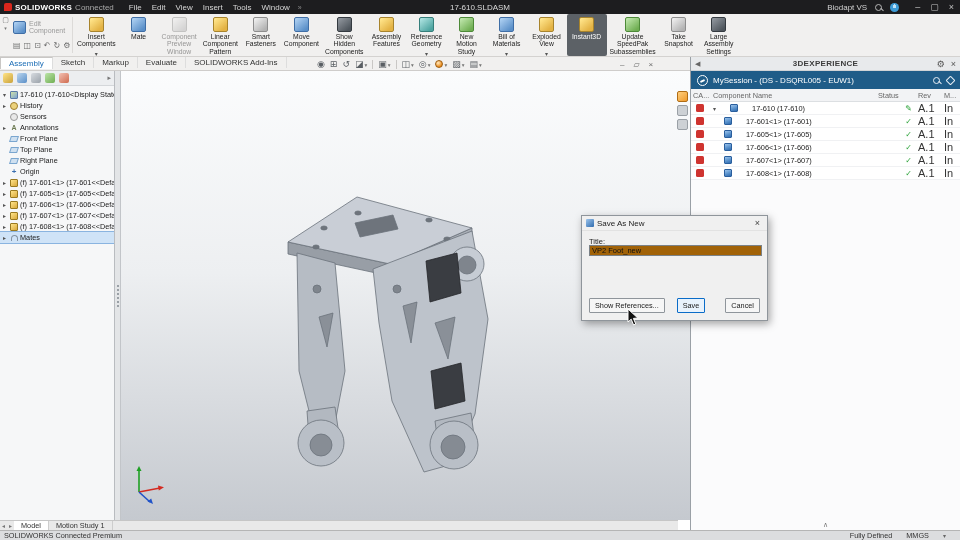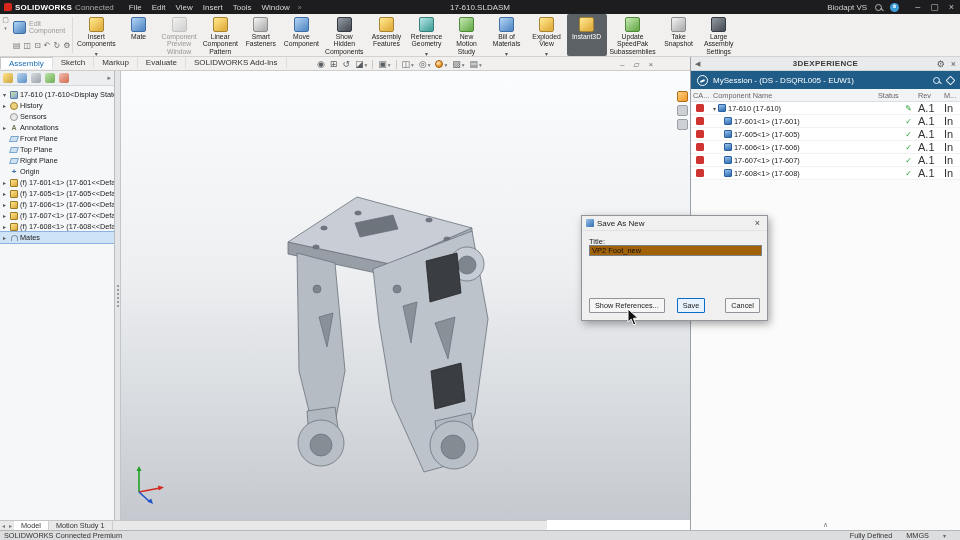--- a/index.html
+++ b/index.html
@@ -91,21 +91,21 @@
   .viewport{position:absolute;left:121px;top:71px;width:569px;height:449px;background:linear-gradient(180deg,#fbfcfd 0%,#edeff1 45%,#c5c9cf 100%);overflow:hidden}
   .model-svg{position:absolute;left:0;top:0}
   .triad{position:absolute;left:6px;bottom:16px}
   .taskpane{position:absolute;right:1px;top:20px;width:13px;display:flex;flex-direction:column;gap:3px;align-items:center}
   .tp-ic{width:11px;height:11px;border-radius:2px}
   .tp1{background:linear-gradient(140deg,#ffcf7e,#ef9a2c);border:.5px solid #b06c14}
   .tp2{background:#cdd1d5;border:.5px solid #9aa0a6}
   .tp3{background:#cdd1d5;border:.5px solid #9aa0a6}
 
   
-  .bottomtabs{position:absolute;left:0;top:520px;width:547px;height:10px;background:#e9e9e9;border-top:1px solid #c6c6c6;display:flex;align-items:center;font-size:7.3px;color:#333}
+  .bottomtabs{position:absolute;left:0;top:520px;width:678px;height:10px;background:#e9e9e9;border-top:1px solid #c6c6c6;display:flex;align-items:center;font-size:7.3px;color:#333}
   .bt-arrow{color:#777;font-size:6px;padding:0 2px}
   .btab{padding:0 7px;height:100%;display:flex;align-items:center;border-right:1px solid #cdcdcd;cursor:default}
   .btab.active{background:#fff}
 
   
   .statusbar{position:absolute;left:0;top:530px;width:960px;height:10px;background:#dcdddf;border-top:1px solid #b5b5b5;display:flex;align-items:center;font-size:7.3px;color:#333}
   .sb-left{padding-left:4px}
   .sb-right{margin-left:auto;display:flex;align-items:center;gap:14px;padding-right:14px}
   .sb-arrow{color:#666;font-size:6px}
 
@@ -120,21 +120,21 @@
   .compass::after{content:"";position:absolute;left:2px;top:4px;width:5px;height:2px;background:#fff;border-radius:2px;transform:rotate(-25deg)}
   .rp-session-text{white-space:nowrap;overflow:hidden}
   .rp-session-right{margin-left:auto;display:flex;gap:7px;align-items:center}
   .wmag{width:7px;height:7px;border:1.2px solid #e8eef4;border-radius:50%;position:relative;display:inline-block}
   .wmag::after{content:"";position:absolute;width:4px;height:1.2px;background:#e8eef4;transform:rotate(45deg);right:-3px;bottom:-1px}
   .wtag{width:7px;height:7px;border:1.2px solid #e8eef4;border-radius:1px;transform:rotate(45deg);display:inline-block}
   .rp-grid{display:grid;grid-template-columns:20px 1fr 40px 26px 18px;align-items:center}
   .rp-thead{height:13px;background:#f2f3f5;border-bottom:1px solid #dcdfe2;font-size:7.3px;color:#666}
   .rp-thead span{padding-left:2px;white-space:nowrap;overflow:hidden}
   .rrow{height:13px;font-size:7.4px;border-bottom:1px solid #f0f1f3;background:#fff}
-  .rc{display:flex;align-items:center;gap:2px;padding-left:2px;white-space:nowrap;overflow:hidden}
+  .rc{display:flex;align-items:center;gap:14px;padding-left:2px;white-space:nowrap;overflow:hidden}
   .rc.child{padding-left:13px}
   .red-ic{width:8px;height:8px;background:#cf3430;border-radius:1.5px;flex:0 0 auto;margin-left:3px}
   .cube{width:8px;height:8px;background:linear-gradient(160deg,#9cc4ec 0%,#5a92cc 55%,#2f6bae 100%);border:.5px solid #2a5f9e;border-radius:1px;flex:0 0 auto}
   .rexp::before{content:"▾";font-size:6px;color:#555}
   .chk{color:#2fa43c;font-size:8px;margin-left:auto;padding-right:4px}
   .chk::before{content:"✓"}
   .pencil{color:#2fa43c;font-size:8px;margin-left:auto;padding-right:4px}
   .pencil::before{content:"✎"}
   .rc-status{display:flex;justify-content:flex-end}
   .rc-rev,.rc-m{font-size:11px;color:#333;padding-left:2px}

